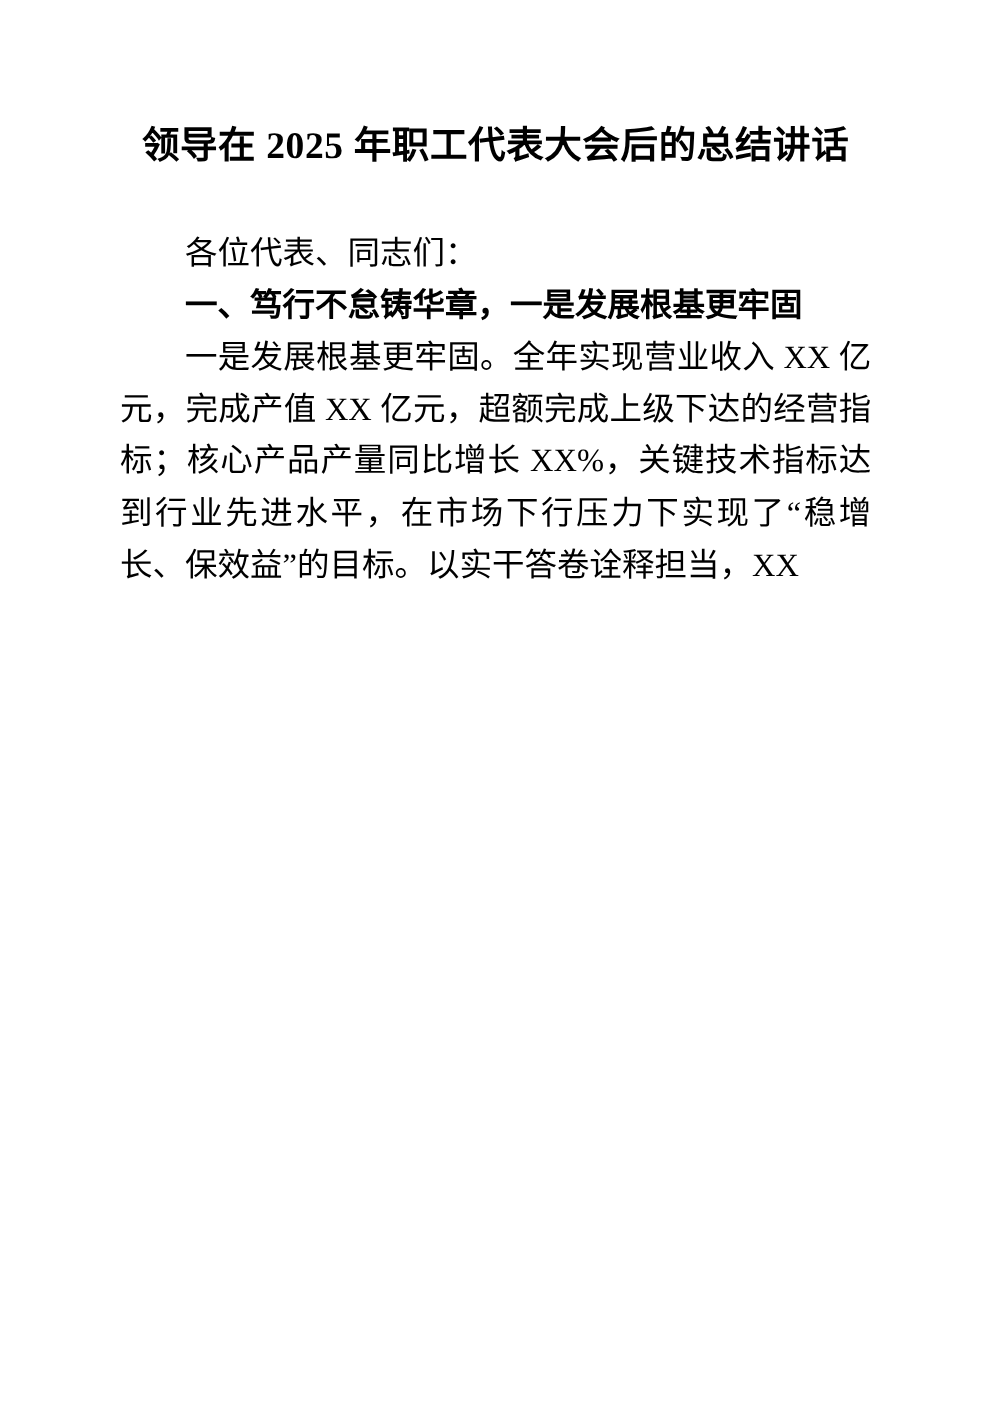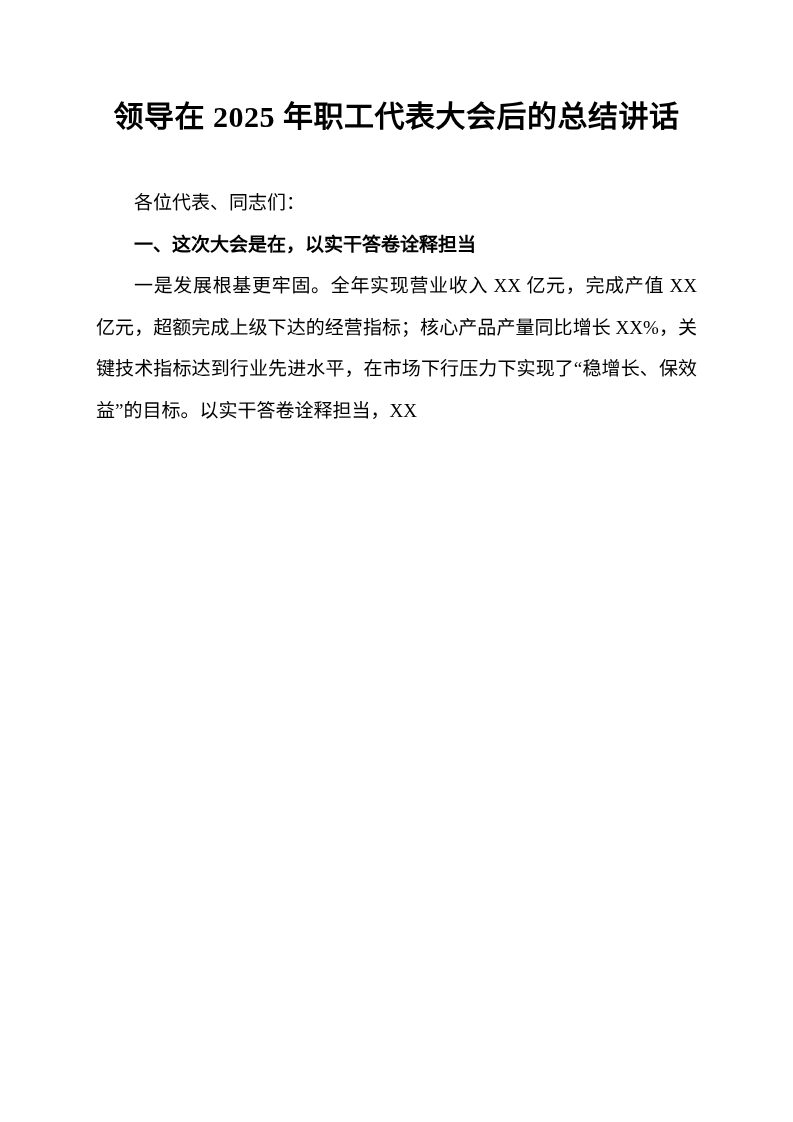--- a/index.html
+++ b/index.html
@@ -22,39 +22,39 @@
   .doc-title {
     margin: 0 0 44px 0;
     font-size: 30px;
     font-weight: bold;
     line-height: 42px;
     text-align: center;
     letter-spacing: 0.5px;
   }
   .doc-body p {
     margin: 0;
-    font-size: 19px;
+    font-size: 26px;
     line-height: 41.6px;
     text-align: justify;
     text-justify: inter-ideograph;
     text-indent: 2em;
     word-break: break-all;
   }
   .doc-body p.heading {
     font-weight: bold;
   }
 </style>
 </head>
 <body>
 
 <div class="page">
   <h1 class="doc-title">领导在 2025 年职工代表大会后的总结讲话</h1>
 
   <div class="doc-body">
     <p>各位代表、同志们：</p>
 
 
-    <p class="heading">一、这次大会是在，以实干答卷诠释担当</p>
+    <p class="heading">一、笃行不怠铸华章，一是发展根基更牢固</p>
 
 
     <p>一是发展根基更牢固。全年实现营业收入 XX 亿元，完成产值 XX 亿元，超额完成上级下达的经营指标；核心产品产量同比增长 XX%，关键技术指标达到行业先进水平，在市场下行压力下实现了“稳增长、保效益”的目标。以实干答卷诠释担当，XX</p>
   </div>
 </div>
 
 </body></html>

